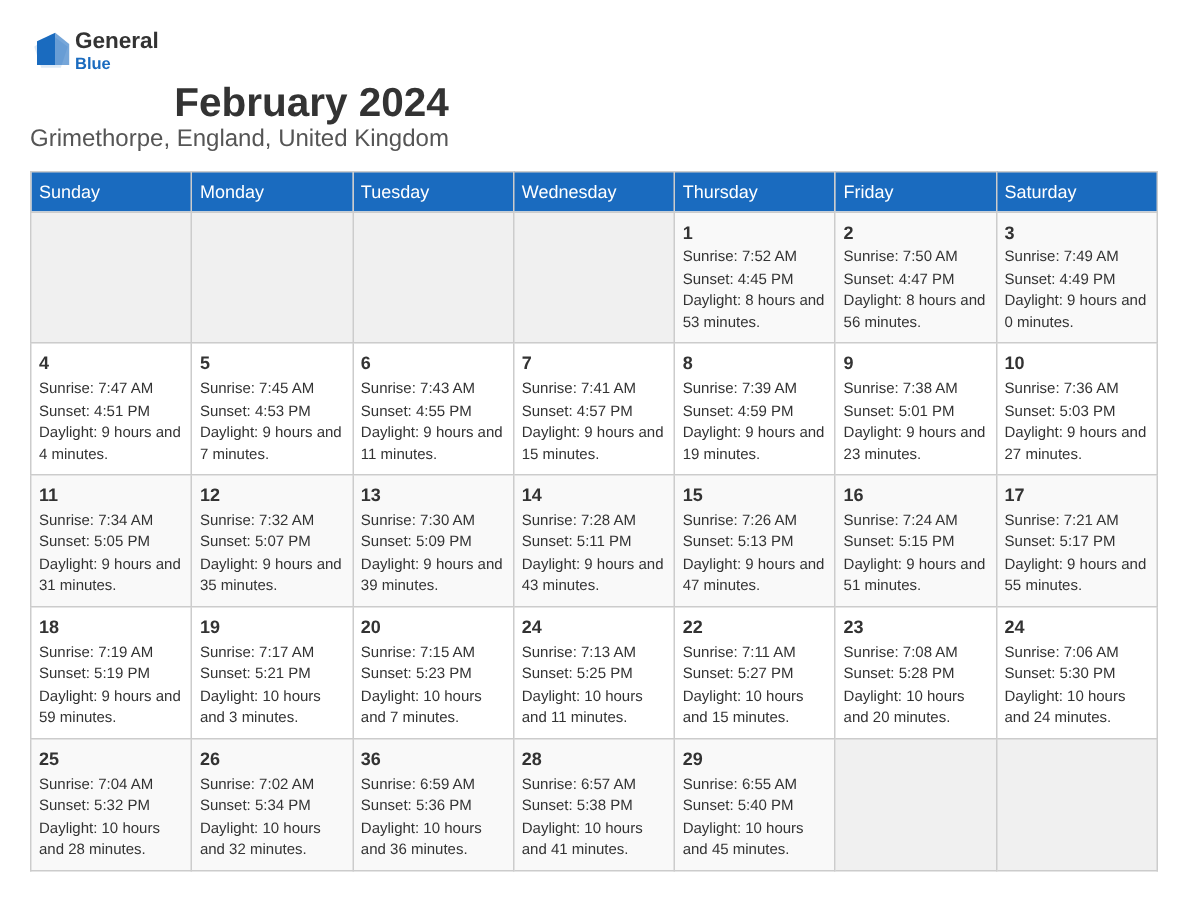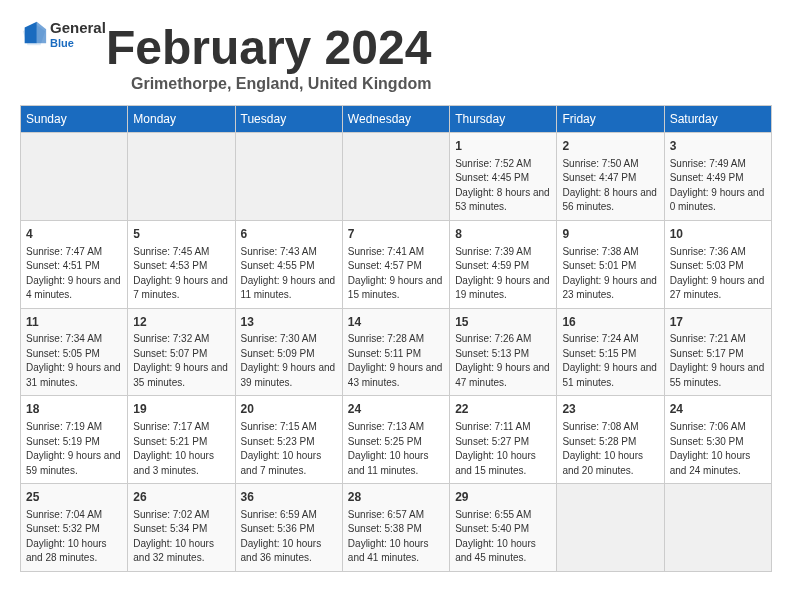--- a/index.html
+++ b/index.html
@@ -18,28 +18,28 @@
     .logo-icon {
       width: 28px;
       height: 28px;
       margin-right: 2px;
     }
     .title-section {
       text-align: right;
       margin-bottom: 4px;
     }
     .calendar-title {
-      font-size: 48px;
+      font-size: 27px;
       font-weight: bold;
       color: #333;
     }
     .calendar-subtitle {
       font-size: 16px;
       color: #555;
-      font-weight: bold;
+      font-weight: normal;
     }
     .calendar-table {
       width: 100%;
       border-collapse: collapse;
       table-layout: fixed;
       font-size: 11px;
     }
     .calendar-table thead tr th {
       background-color: #1a6bbf;
       color: #fff;
@@ -75,21 +75,21 @@
       color: #333;
       line-height: 1.45;
     }
     .empty-cell {
       background: #f0f0f0 !important;
     }
   </style>
 </head>
 <body>
 
-<div style="display:flex; justify-content:flex-start; align-items:flex-start; margin-bottom:8px;">
+<div style="display:flex; justify-content:center; align-items:flex-start; margin-bottom:8px;flex-direction:column;">
   <div class="header-logo">
     <svg class="logo-icon" viewBox="0 0 30 30">
       <polygon points="15,3 27,12 22,27 8,27 3,12" fill="#1a6bbf" opacity="0.15"></polygon>
       <polygon points="18,2 28,10 28,25 18,25" fill="#1a6bbf" opacity="0.6"></polygon>
       <polygon points="5,8 18,2 18,25 5,25" fill="#1a6bbf"></polygon>
     </svg>
     <div>
       <div style="font-size:15px;font-weight:bold;color:#333;line-height:1.1;">
         <span>General</span>
       </div>

